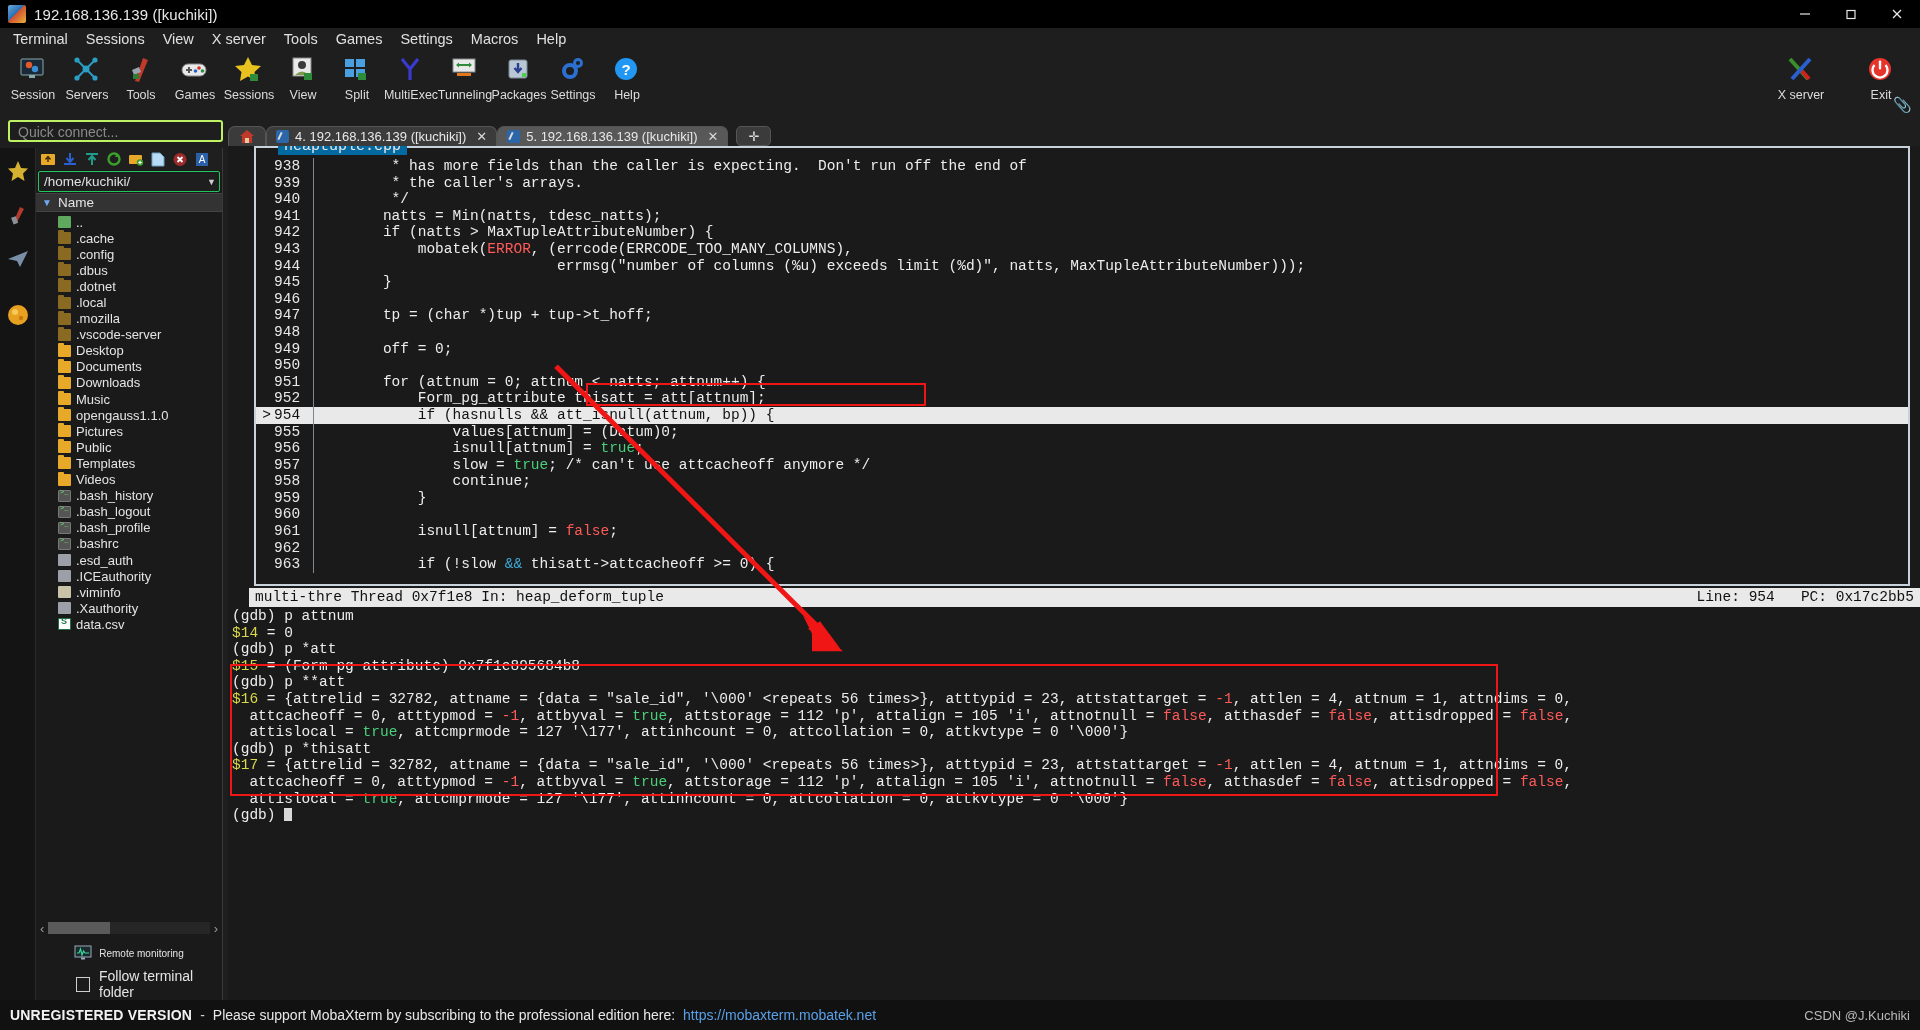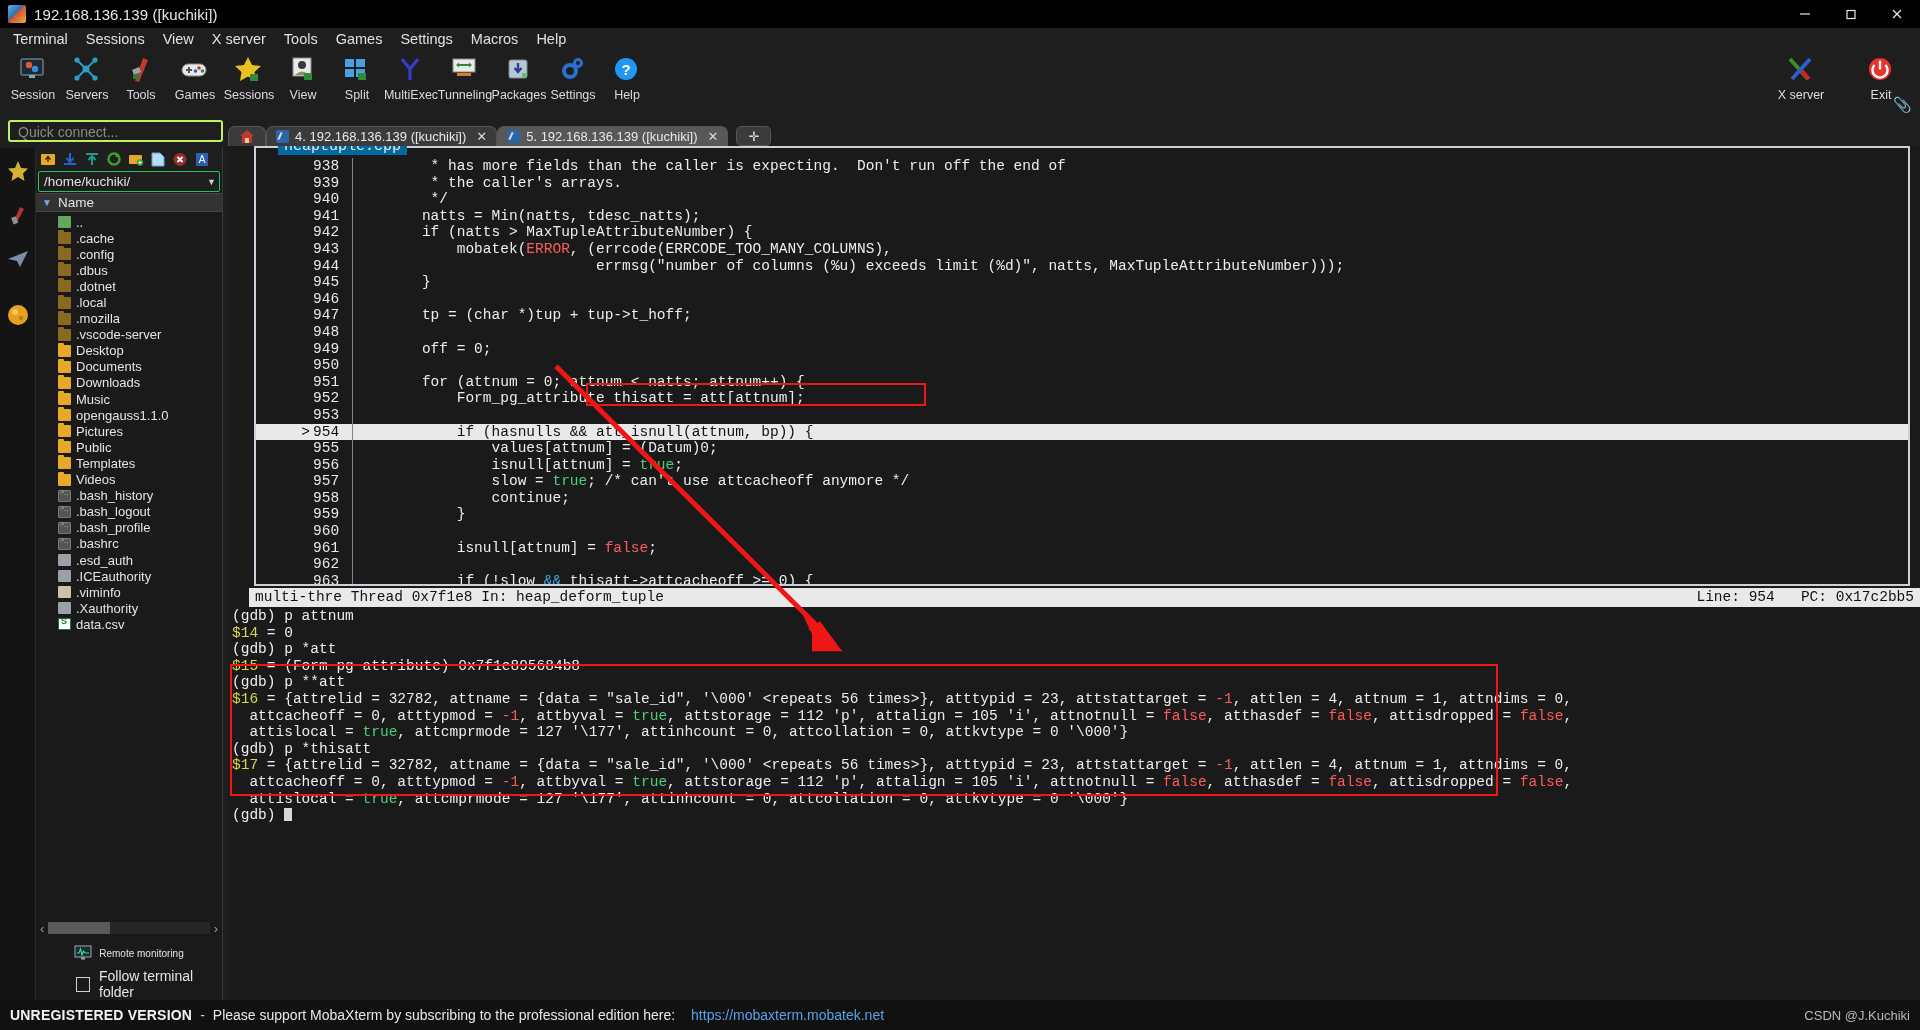--- a/index.html
+++ b/index.html
@@ -153,21 +153,21 @@
     border: 2px solid #c8d2dd; background: #1a1a1a;
   }
   .src-title {
     position: absolute; left: 22px; top: -10px; background: #0369a1;
     color: #e8e8e8; font-size: 15px; padding: 0 6px;
     font-family: "Liberation Mono", monospace;
   }
   .src-body { position: absolute; left: 0; top: 10px; right: 0; bottom: 0; overflow: hidden; }
   .code-line {
     height: 16.6px; display: flex; align-items: center; font-size: 14.5px;
-    color: #ededed; white-space: pre; line-height: 16.6px; padding-left: 39px;
+    color: #ededed; white-space: pre; line-height: 16.6px;
   }
   .code-line .gut {
     width: 18px; text-align: right; color: #e8e8e8; flex: none; padding-right: 3px;
   }
   .code-line .lno {
     width: 40px; color: #e8e8e8; flex: none; padding-right: 6px;
     border-right: 1px solid #7d8790;
   }
   .code-line .txt { padding-left: 8px; flex: 1; }
   .code-line.cur { background: #e9e9e9; }
@@ -202,21 +202,21 @@
 
   
   .statusbar {
     position: absolute; left: 0; bottom: 0; width: 100%; height: 30px;
     background: #111; display: flex; align-items: center; padding: 0 10px;
     color: #e8e8e8; font-size: 14px;
   }
   .statusbar .unreg { font-weight: bold; color: #f2f2f2; letter-spacing: .2px; }
   .statusbar .dash { margin: 0 8px; color: #cfcfcf; }
   .statusbar .plea { color: #e8e8e8; }
-  .statusbar .lnk { color: #5aa0e8; margin-left: 16px; }
+  .statusbar .lnk { color: #5aa0e8; margin-left: 8px; }
   .statusbar .right { margin-left: auto; color: #b9b9b9; font-size: 13px; }
   .clip-icon { position:absolute; right: 8px; top: 96px; color:#4a7fbf; font-size:15px; }
 </style>
 </head>
 <body>
 
 <div class="app">
 
   <div class="titlebar">
     <span class="tb-icon"></span>
@@ -636,21 +636,20 @@
           <div class="code-line"><span class="gut"></span><span class="lno">943</span><span class="txt"><span>           mobatek(</span><span class="kw-err">ERROR</span><span>, (errcode(ERRCODE_TOO_MANY_COLUMNS),</span></span></div>
           <div class="code-line"><span class="gut"></span><span class="lno">944</span><span class="txt">                           errmsg("number of columns (%u) exceeds limit (%d)", natts, MaxTupleAttributeNumber)));</span></div>
           <div class="code-line"><span class="gut"></span><span class="lno">945</span><span class="txt">       }</span></div>
           <div class="code-line"><span class="gut"></span><span class="lno">946</span><span class="txt"></span></div>
           <div class="code-line"><span class="gut"></span><span class="lno">947</span><span class="txt">       tp = (char *)tup + tup-&gt;t_hoff;</span></div>
           <div class="code-line"><span class="gut"></span><span class="lno">948</span><span class="txt"></span></div>
           <div class="code-line"><span class="gut"></span><span class="lno">949</span><span class="txt">       off = 0;</span></div>
           <div class="code-line"><span class="gut"></span><span class="lno">950</span><span class="txt"></span></div>
           <div class="code-line"><span class="gut"></span><span class="lno">951</span><span class="txt">       for (attnum = 0; attnum &lt; natts; attnum++) {</span></div>
           <div class="code-line"><span class="gut"></span><span class="lno">952</span><span class="txt">           Form_pg_attribute thisatt = att[attnum];</span></div>
-          <div class="code-line"><span class="gut"></span><span class="lno">953</span><span class="txt"></span></div>
           <div class="code-line cur"><span class="gut">&gt;</span><span class="lno">954</span><span class="txt">           if (hasnulls &amp;&amp; att_isnull(attnum, bp)) {</span></div>
           <div class="code-line"><span class="gut"></span><span class="lno">955</span><span class="txt">               values[attnum] = (Datum)0;</span></div>
           <div class="code-line"><span class="gut"></span><span class="lno">956</span><span class="txt"><span>               isnull[attnum] = </span><span class="kw-true">true</span><span>;</span></span></div>
           <div class="code-line"><span class="gut"></span><span class="lno">957</span><span class="txt"><span>               slow = </span><span class="kw-true">true</span><span>; /* can't use attcacheoff anymore */</span></span></div>
           <div class="code-line"><span class="gut"></span><span class="lno">958</span><span class="txt">               continue;</span></div>
           <div class="code-line"><span class="gut"></span><span class="lno">959</span><span class="txt">           }</span></div>
           <div class="code-line"><span class="gut"></span><span class="lno">960</span><span class="txt"></span></div>
           <div class="code-line"><span class="gut"></span><span class="lno">961</span><span class="txt"><span>           isnull[attnum] = </span><span class="kw-false">false</span><span>;</span></span></div>
           <div class="code-line"><span class="gut"></span><span class="lno">962</span><span class="txt"></span></div>
           <div class="code-line"><span class="gut"></span><span class="lno">963</span><span class="txt"><span>           if (!slow </span><span class="kw-op">&amp;&amp;</span><span> thisatt-&gt;attcacheoff &gt;= 0) {</span></span></div>

